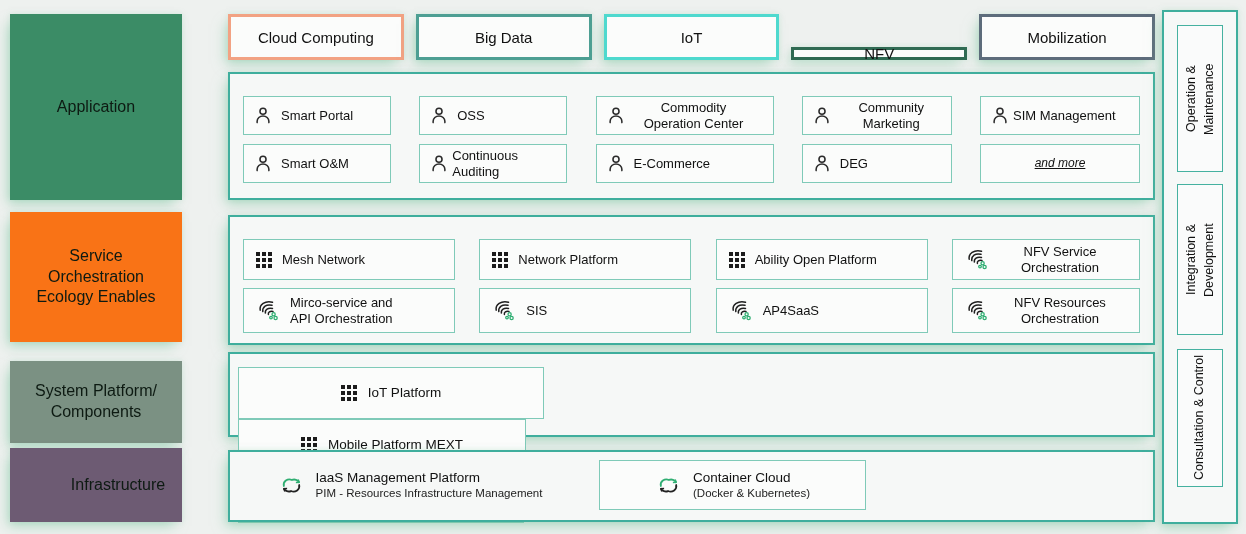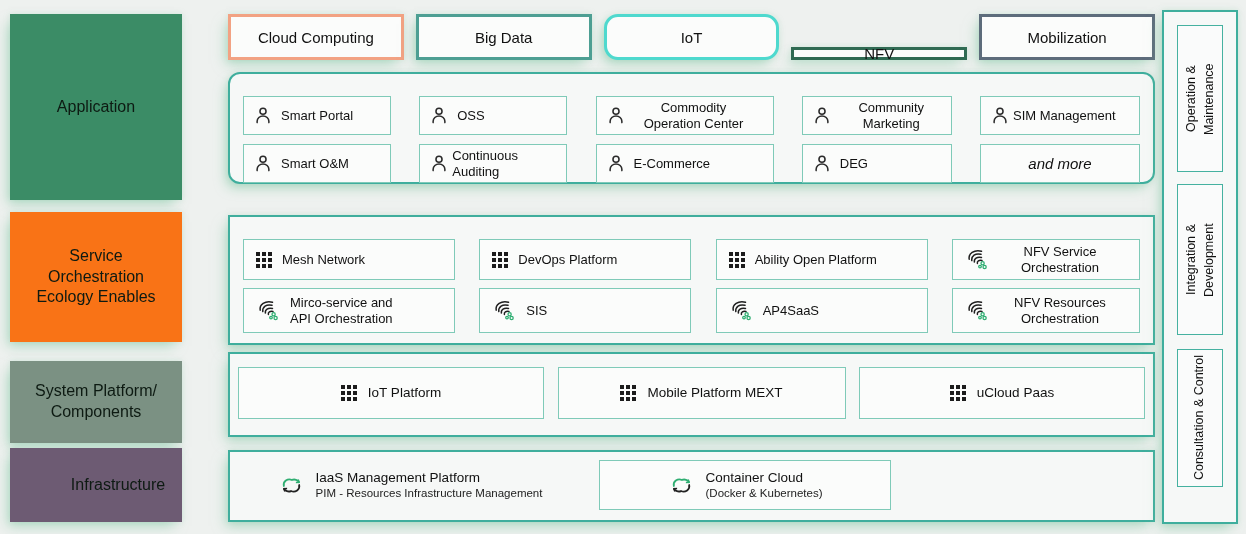--- a/index.html
+++ b/index.html
@@ -30,65 +30,65 @@
 
   
   .cats { position:absolute; left:228px; top:14px; width:927px; height:46px; display:flex; gap:12px; }
   .cat {
     flex:1; background:#fbfcfb; border:3px solid #888;
     display:flex; align-items:center; justify-content:center;
     font-size:15px;
   }
   .cat-cloud { border-color:#f2a283; }
   .cat-big   { border-color:#4d9f93; }
-  .cat-iot   { border-color:#4ed9ce;border-radius:14px; }
+  .cat-iot   { border-color:#4ed9ce; }
   .cat-nfv   { border-color:#2f6a52;margin-top:33px; }
   .cat-mob   { border-color:#5d6c7b; }
 
   
   .panel { position:absolute; left:228px; width:927px; background:#f6f8f7; border:2px solid #3fae9d; }
-  .panel-app   { top:72px;  height:112px;border-radius:12px; }
+  .panel-app   { top:72px;  height:128px; }
   .panel-svc   { top:215px; height:130px; }
   .panel-sys   { top:352px; height:85px; }
   .panel-infra { top:450px; height:72px; }
 
   .item {
     background:#fbfcfb; border:1.5px solid #7fcab8;
     display:flex; align-items:center; gap:7px; padding:0 8px;
     font-size:13px; line-height:1.2;
   }
 
   .app-grid {
     display:grid; grid-template-columns:148px 148px 178px 150px 160px;
     grid-auto-rows:39px; row-gap:9px; justify-content:space-between;
     padding:22px 13px 0 13px;
   }
   .c2 { text-align:center; max-width:120px; }
   .more-item { justify-content:center; }
-  .more-item .label { font-style:italic; font-size:15px; }
+  .more-item .label { font-style:italic; text-decoration:underline; font-size:12px; }
 
   .svc-grid {
     display:grid; grid-template-columns:212px 212px 212px 188px;
     grid-template-rows:41px 45px; row-gap:8px; justify-content:space-between;
     padding:22px 13px 0 13px;
   }
   .svc-grid .item { padding:0 12px; gap:10px; }
   .wrap-lbl { max-width:122px; }
   .ctr { text-align:center; }
 
   .sys-row {
-    display:flex; justify-content:space-between; padding:13px 8px 0 8px;
+    display:flex; justify-content:space-between; padding:13px 8px 0 8px;flex-direction:column;
   }
   .sys-row .item { height:52px; justify-content:center; gap:11px; }
   .sys-1 { width:306px; } .sys-2 { width:288px; } .sys-3 { width:286px; }
 
   .infra-row { display:flex; gap:13px; padding:8px 8px 0 4px; }
   .infra-row .item { height:50px; justify-content:center; gap:11px; }
   .inf-1 { width:352px; border:none; background:transparent; }
-  .inf-2 { width:292px; }
+  .inf-2 { width:267px; }
   .inf-3 { width:248px; }
   .tt { display:flex; flex-direction:column; }
   .tt .t { font-size:13.5px; }
   .tt .s { font-size:11.5px; color:#222; margin-top:1px; }
 
   
   .sidebar {
     position:absolute; left:1162px; top:10px; width:76px; height:514px;
     background:#f6f8f7; border:2px solid #3fae9d;
   }
@@ -257,21 +257,21 @@
             <i></i>
             <i></i>
             <i></i>
             <i></i>
             <i></i>
             <i></i>
             <i></i>
             <i></i>
             <i></i>
           </span>
-        <span class="label">DevOps Platform</span>
+        <span class="label">Network Platform</span>
       </div>
       <div class="item">
         <span class="grid-icon">
             <i></i>
             <i></i>
             <i></i>
             <i></i>
             <i></i>
             <i></i>
             <i></i>

